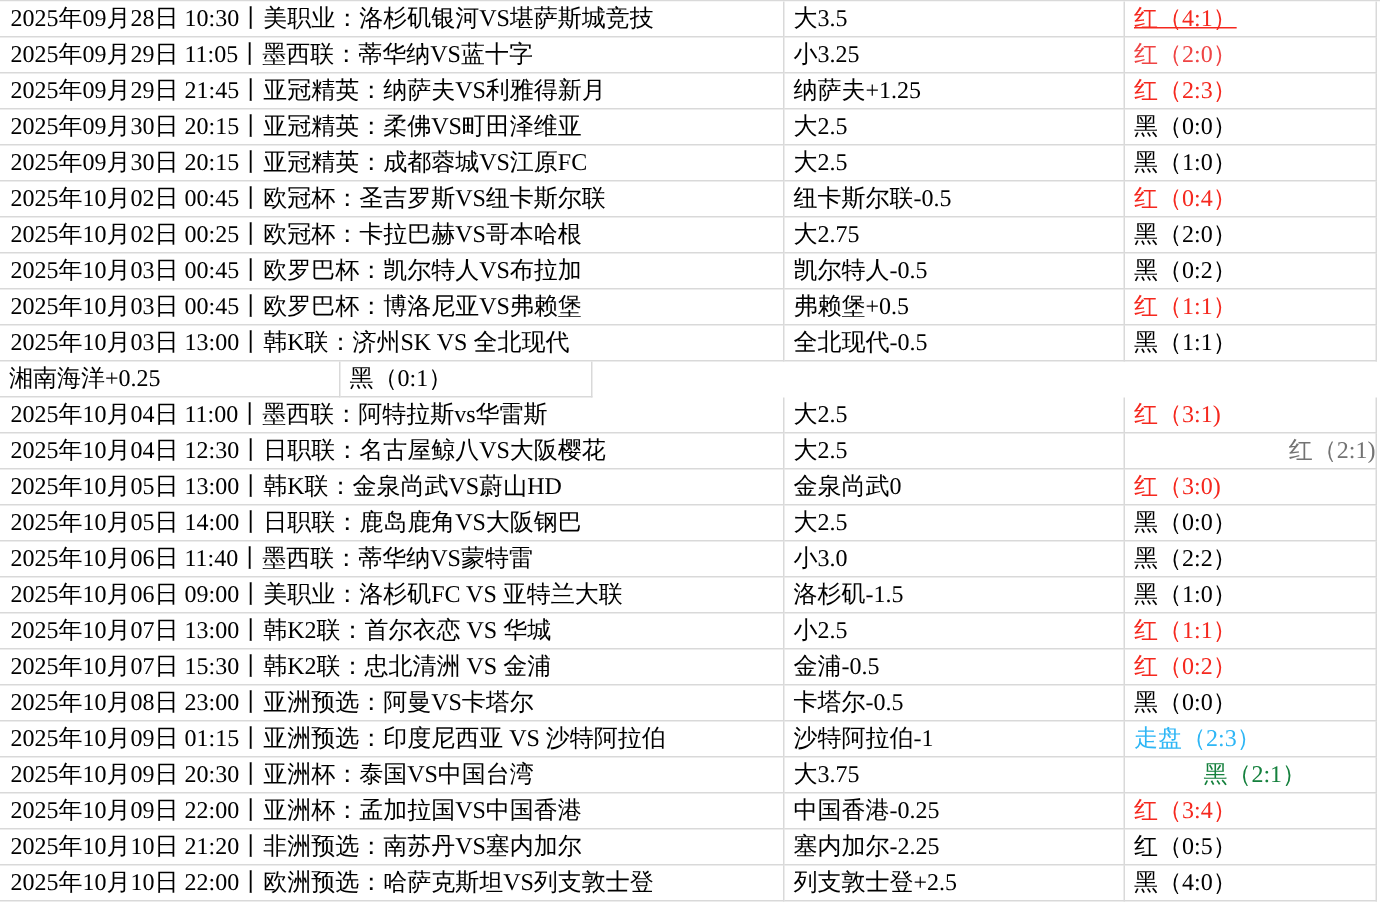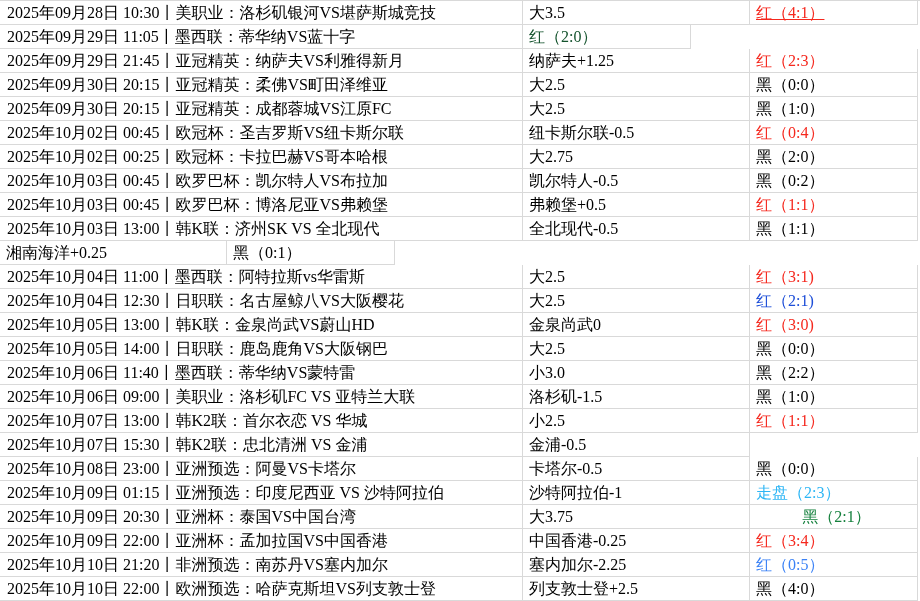--- a/index.html
+++ b/index.html
@@ -55,21 +55,22 @@
 <body>
 
 <div id="sheet">
     <div class="row">
       <div class="cell match">2025年09月28日 10:30丨美职业：洛杉矶银河VS堪萨斯城竞技</div>
       <div class="cell handicap">大3.5</div>
       <div class="cell result" style="color: rgb(245, 40, 30); text-decoration: underline;">红（4:1）</div>
     </div>
     <div class="row">
       <div class="cell match">2025年09月29日 11:05丨墨西联：蒂华纳VS蓝十字</div>
-      <div class="cell result" style="color: #14532d;">红（2:0）</div>
+      <div class="cell handicap">小3.25</div>
+      <div class="cell result" style="color: #ef4444;">红（2:0）</div>
     </div>
     <div class="row">
       <div class="cell match">2025年09月29日 21:45丨亚冠精英：纳萨夫VS利雅得新月</div>
       <div class="cell handicap">纳萨夫+1.25</div>
       <div class="cell result" style="color: rgb(245, 40, 30);">红（2:3）</div>
     </div>
     <div class="row">
       <div class="cell match">2025年09月30日 20:15丨亚冠精英：柔佛VS町田泽维亚</div>
       <div class="cell handicap">大2.5</div>
       <div class="cell result" style="color: rgb(0, 0, 0);">黑（0:0）</div>
@@ -109,21 +110,21 @@
       <div class="cell result" style="color: rgb(0, 0, 0);">黑（0:1）</div>
     </div>
     <div class="row">
       <div class="cell match">2025年10月04日 11:00丨墨西联：阿特拉斯vs华雷斯</div>
       <div class="cell handicap">大2.5</div>
       <div class="cell result" style="color: rgb(245, 40, 30);">红（3:1)</div>
     </div>
     <div class="row">
       <div class="cell match">2025年10月04日 12:30丨日职联：名古屋鲸八VS大阪樱花</div>
       <div class="cell handicap">大2.5</div>
-      <div class="cell result" style="color: #1d4ed8;">红（2:1)</div>
+      <div class="cell result" style="color: #737373; text-align: right;">红（2:1)</div>
     </div>
     <div class="row">
       <div class="cell match">2025年10月05日 13:00丨韩K联：金泉尚武VS蔚山HD</div>
       <div class="cell handicap">金泉尚武0</div>
       <div class="cell result" style="color: rgb(245, 40, 30);">红（3:0)</div>
     </div>
     <div class="row">
       <div class="cell match">2025年10月05日 14:00丨日职联：鹿岛鹿角VS大阪钢巴</div>
       <div class="cell handicap">大2.5</div>
       <div class="cell result" style="color: rgb(0, 0, 0);">黑（0:0）</div>
@@ -139,20 +140,21 @@
       <div class="cell result" style="color: rgb(0, 0, 0);">黑（1:0）</div>
     </div>
     <div class="row">
       <div class="cell match">2025年10月07日 13:00丨韩K2联：首尔衣恋 VS 华城</div>
       <div class="cell handicap">小2.5</div>
       <div class="cell result" style="color: rgb(245, 40, 30);">红（1:1）</div>
     </div>
     <div class="row">
       <div class="cell match">2025年10月07日 15:30丨韩K2联：忠北清洲 VS 金浦</div>
       <div class="cell handicap">金浦-0.5</div>
+      <div class="cell result" style="color: rgb(245, 40, 30);">红（0:2）</div>
     </div>
     <div class="row">
       <div class="cell match">2025年10月08日 23:00丨亚洲预选：阿曼VS卡塔尔</div>
       <div class="cell handicap">卡塔尔-0.5</div>
       <div class="cell result" style="color: rgb(0, 0, 0);">黑（0:0）</div>
     </div>
     <div class="row">
       <div class="cell match">2025年10月09日 01:15丨亚洲预选：印度尼西亚 VS 沙特阿拉伯</div>
       <div class="cell handicap">沙特阿拉伯-1</div>
       <div class="cell result" style="color: rgb(46, 182, 245);">走盘（2:3）</div>
@@ -163,20 +165,20 @@
       <div class="cell result" style="color: #15803d; text-align: center;">黑（2:1）</div>
     </div>
     <div class="row">
       <div class="cell match">2025年10月09日 22:00丨亚洲杯：孟加拉国VS中国香港</div>
       <div class="cell handicap">中国香港-0.25</div>
       <div class="cell result" style="color: rgb(245, 40, 30);">红（3:4）</div>
     </div>
     <div class="row">
       <div class="cell match">2025年10月10日 21:20丨非洲预选：南苏丹VS塞内加尔</div>
       <div class="cell handicap">塞内加尔-2.25</div>
-      <div class="cell result" style="color: #3b82f6;">红（0:5）</div>
+      <div class="cell result" style="color: #000000;">红（0:5）</div>
     </div>
     <div class="row">
       <div class="cell match">2025年10月10日 22:00丨欧洲预选：哈萨克斯坦VS列支敦士登</div>
       <div class="cell handicap">列支敦士登+2.5</div>
       <div class="cell result" style="color: rgb(0, 0, 0);">黑（4:0）</div>
     </div>
   </div>
 
 </body></html>

